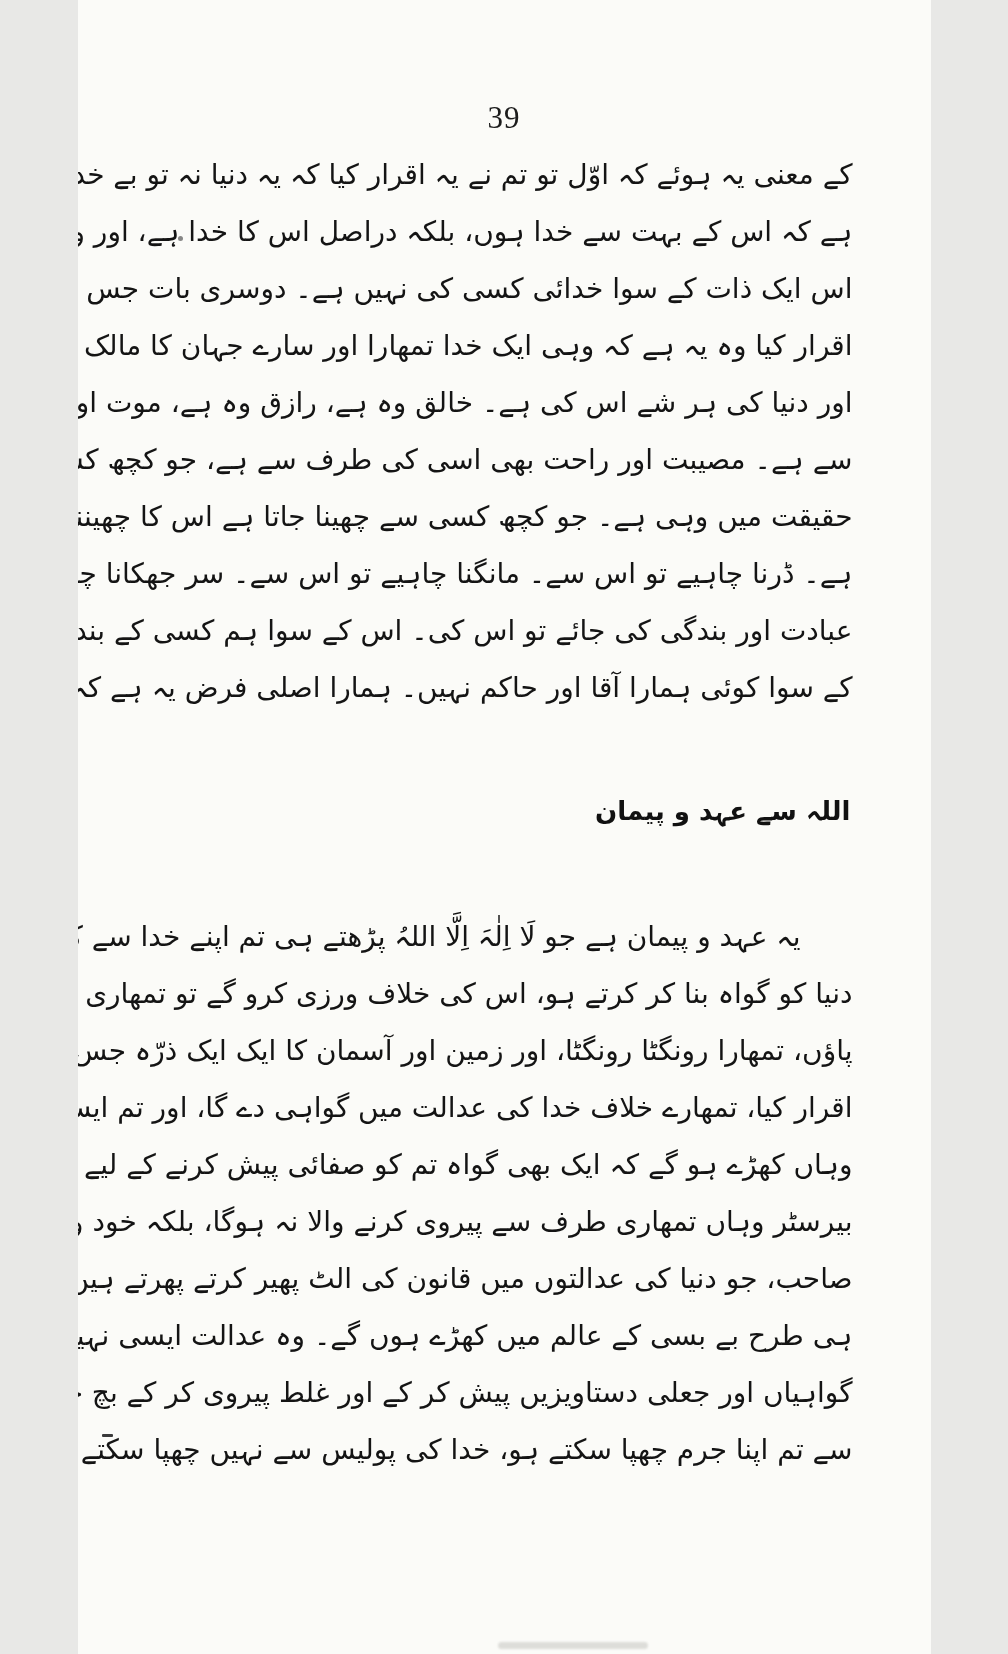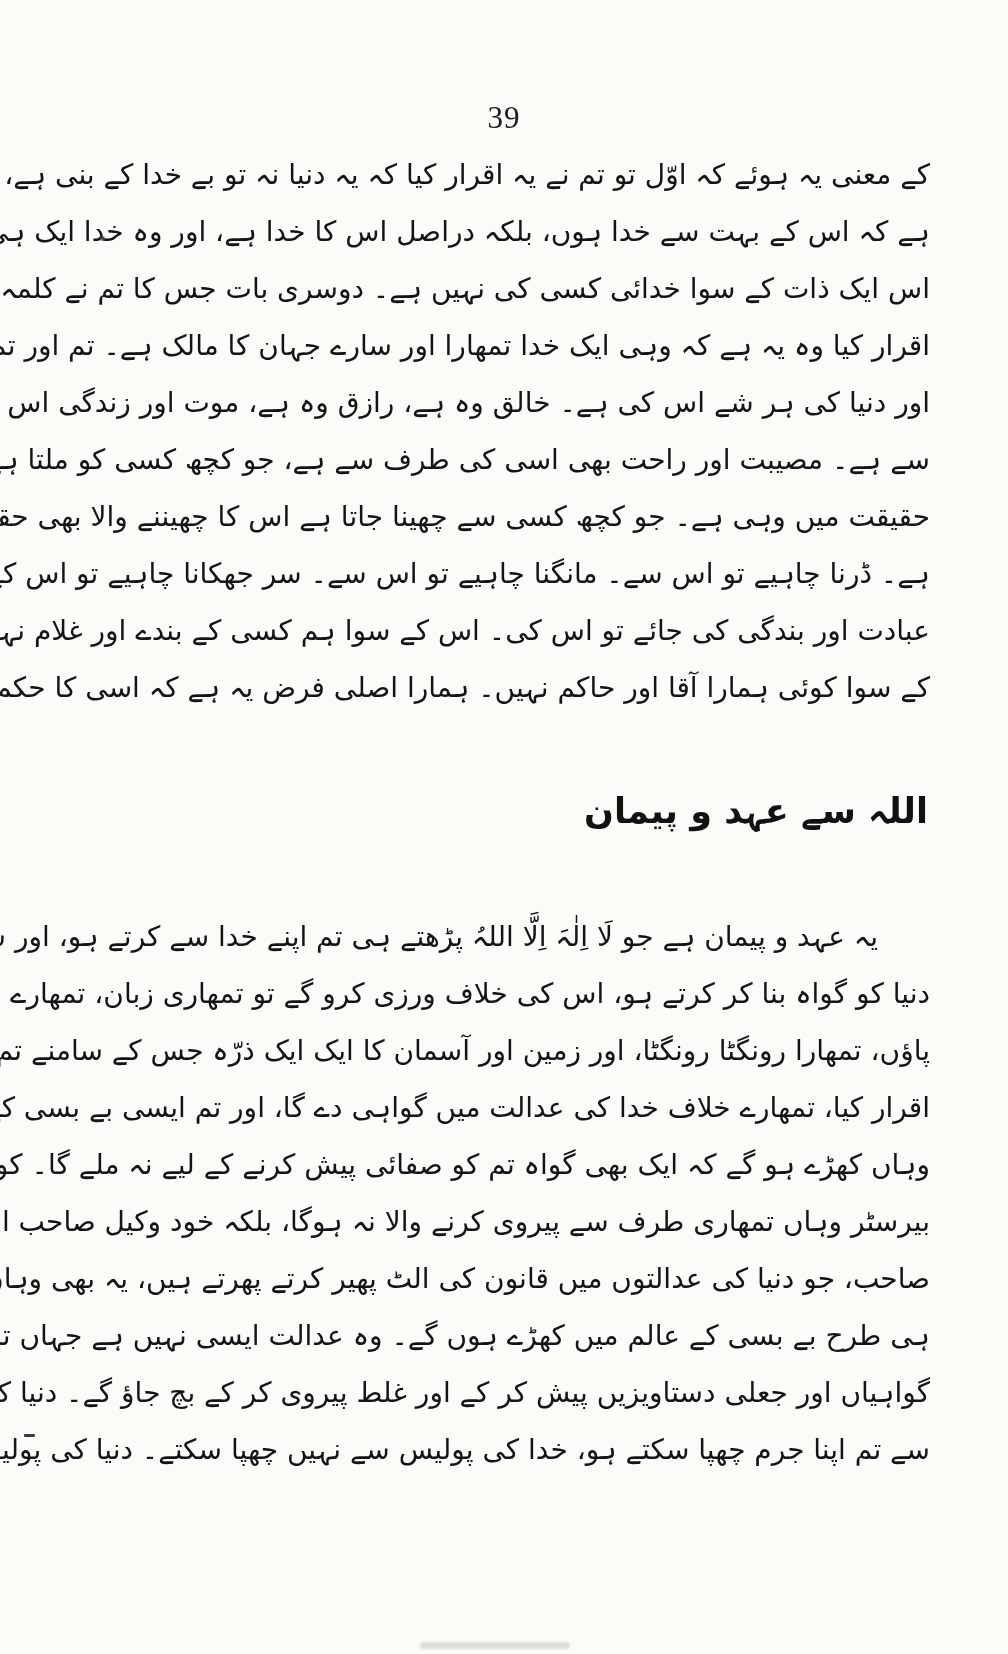--- a/index.html
+++ b/index.html
@@ -2,21 +2,21 @@
 <html lang="ur"><head>
 <meta charset="utf-8">
 <style>
   html, body {
     margin: 0;
     padding: 0;
     background: #e8e8e6;
   }
   .page {
     position: relative;
-    width: 1008px;
+    width: 853px;
     height: 1654px;
     margin: 0 auto;
     background: #fbfbf8;
     overflow: hidden;
     font-family: "DejaVu Sans", sans-serif;
     color: #161616;
   }
   .page-number {
     position: absolute;
     top: 100px;
@@ -60,21 +60,21 @@
   .para-2 .line:first-child {
     padding-right: 52px;
   }
   .section-heading {
     position: absolute;
     top: 782px;
     left: 0;
     right: 2px;
     direction: rtl;
     text-align: right;
-    font-size: 35px;
+    font-size: 26px;
     font-weight: bold;
     line-height: 58px;
     color: #111111;
     margin: 0;
   }
   
   .scan-mark {
     position: absolute;
     left: 24px;
     top: 1434px;

